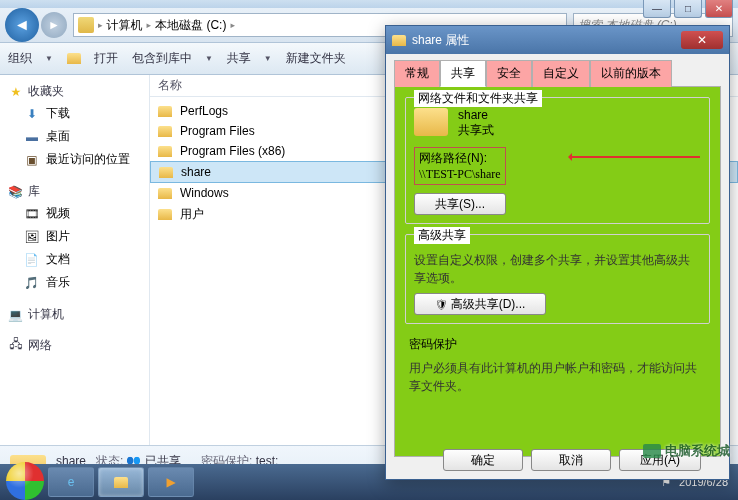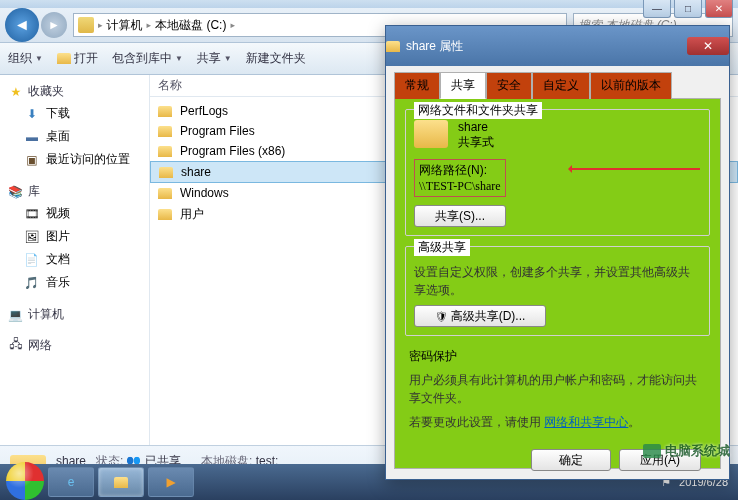--- a/index.html
+++ b/index.html
@@ -15,21 +15,21 @@
 .navbar { height: 35px; background: linear-gradient(#e8f0f8,#d8e4f0); display: flex; align-items: center; padding: 0 5px; border-bottom: 1px solid #b0c4d8; }
 .nav-back { width: 34px; height: 34px; border-radius: 50%; background: radial-gradient(#5aa0e0,#2060a0); display: flex; align-items: center; justify-content: center; color: #fff; font-size: 16px; margin-right: 2px; cursor: pointer; }
 .nav-fwd { width: 26px; height: 26px; border-radius: 50%; background: radial-gradient(#c0d0e0,#90a8c0); display: flex; align-items: center; justify-content: center; color: #fff; font-size: 12px; cursor: pointer; }
 .breadcrumb { flex: 1; height: 24px; background: #fff; border: 1px solid #a0b4c8; margin: 0 6px; display: flex; align-items: center; padding: 0 4px; gap: 4px; }
 .bc-icon { width: 16px; height: 16px; background: linear-gradient(#f0d878,#e0b848); border-radius: 2px; }
 .bc-sep { color: #888; font-size: 9px; }
 .searchbox { width: 160px; height: 24px; background: #fff; border: 1px solid #a0b4c8; padding: 0 4px; color: #888; font-style: italic; display: flex; align-items: center; }
 
 
 .toolbar { height: 32px; background: linear-gradient(#f4f8fc,#dce8f2); border-bottom: 1px solid #b0c4d8; display: flex; align-items: center; padding: 0 8px; gap: 14px; color: #334; }
-.toolbar .tbitem { display: flex; align-items: center; gap: 3px; cursor: pointer; }
+.toolbar .tbitem { display: flex; align-items: center; gap: 13px; cursor: pointer; }
 .toolbar .drop { font-size: 8px; color: #556; }
 .toolbar-right { margin-left: auto; display: flex; gap: 8px; }
 .tb-ic { width: 20px; height: 20px; display: flex; align-items: center; justify-content: center; color: #3a6090; font-size: 13px; }
 
 
 .main { display: flex; height: 370px; background: #fff; }
 .sidebar { width: 150px; border-right: 1px solid #e0e8f0; padding: 6px 4px; overflow: hidden; }
 .sb-group { margin-bottom: 10px; }
 .sb-header { display: flex; align-items: center; gap: 4px; font-size: 12px; color: #334; padding: 2px 4px; cursor: pointer; }
 .sb-item { display: flex; align-items: center; gap: 6px; padding: 3px 4px 3px 20px; cursor: pointer; }
@@ -51,25 +51,25 @@
 
 
 .taskbar { position: absolute; bottom: 0; left: 0; right: 0; height: 36px; background: linear-gradient(#4a6a90,#2a4060); display: flex; align-items: center; padding: 0 6px; gap: 4px; }
 .start-orb { width: 38px; height: 38px; border-radius: 50%; background: radial-gradient(circle at 35% 30%, #fff8, #0000 40%), conic-gradient(#e03030 0 90deg, #30c030 90deg 180deg, #3070e0 180deg 270deg, #f0d030 270deg 360deg); margin-bottom: 2px; cursor: pointer; }
 .tb-task { width: 46px; height: 30px; background: linear-gradient(#6a8ab0,#4a6a90); border: 1px solid #7090b488; border-radius: 3px; display: flex; align-items: center; justify-content: center; cursor: pointer; }
 .tb-task.active { background: linear-gradient(#98b8d8,#6888a8); box-shadow: inset 0 0 4px #fff6; }
 .tray { margin-left: auto; color: #fff; font-size: 11px; display: flex; align-items: center; gap: 8px; padding-right: 4px; }
 
 
 .dialog { position: absolute; left: 385px; top: 25px; width: 345px; height: 455px; background: #f0f0f0; border: 1px solid #3a6090; box-shadow: 0 4px 16px rgba(0,0,0,.35); z-index: 10; }
-.dlg-title { height: 40px; background: linear-gradient(#6a95c8,#4a75a8); display: flex; align-items: center; padding: 0 0; color: #fff; gap: 6px; font-size: 12px; }
+.dlg-title { height: 28px; background: linear-gradient(#6a95c8,#4a75a8); display: flex; align-items: center; padding: 0 6px; color: #fff; gap: 6px; font-size: 12px; }
 .dlg-close { margin-left: auto; width: 42px; height: 18px; background: linear-gradient(#d05050,#a03030); color: #fff; border-radius: 3px; display: flex; align-items: center; justify-content: center; font-size: 12px; cursor: pointer; }
 .dlg-body { padding: 6px 8px; }
 .tabs { display: flex; border-bottom: 1px solid #b0b0b0; }
-.tab { padding: 4px 10px; background: #c2410c; border: 1px solid #b0b0b0; border-bottom: none; margin-right: 0; margin-bottom: -1px; cursor: pointer; font-size: 12px; }
+.tab { padding: 4px 10px; background: #fca5a5; border: 1px solid #b0b0b0; border-bottom: none; margin-right: 0; margin-bottom: -1px; cursor: pointer; font-size: 12px; }
 .tab.active { background: #fff; border-bottom: 1px solid #fff; }
 .tab-panel { background: #84cc16; border: 1px solid #b0b0b0; border-top: none; padding: 10px; height: 370px; position: relative; }
 .group { border: 1px solid #d0d0d0; border-radius: 2px; padding: 10px 8px 8px 8px; margin-bottom: 10px; position: relative; }
 .group-title { position: absolute; top: -8px; left: 8px; background: #fff; padding: 0 4px; font-size: 12px; }
 .share-info { display: flex; gap: 10px; align-items: flex-start; margin-bottom: 8px; }
 .share-thumb { width: 34px; height: 28px; background: linear-gradient(#fce08c,#e8b848); border-radius: 3px; }
 .netpath-box { border: 1px solid #c05050; padding: 2px 4px; display: inline-block; margin-bottom: 8px; position: relative; }
 .arrow { position: absolute; left: 155px; top: 8px; width: 130px; height: 2px; background: #e03030; }
 .arrow::before { content: ''; position: absolute; left: -6px; top: -3px; border: 4px solid transparent; border-right-color: #e03030; }
 .dlg-btn { display: inline-block; min-width: 80px; height: 22px; background: linear-gradient(#fefefe,#e4e4e4); border: 1px solid #888; border-radius: 3px; padding: 0 20px; line-height: 20px; text-align: center; cursor: pointer; font-size: 12px; }
@@ -217,21 +217,21 @@
 </div>
 
 <div class="details">
   <div class="details-thumb"></div>
   <div class="details-text">
     <span>share</span>&nbsp;&nbsp;
     <span class="muted">状态:</span>
     <span style="color:#2a7a2a">👥</span>
     <span>已共享</span>
     &nbsp;&nbsp;&nbsp;&nbsp;
-    <span class="muted">本地磁盘:</span>
+    <span class="muted">密码保护:</span>
     <span>test;</span>
     <br>
     <span class="muted">文件夹</span>&nbsp;&nbsp;
     <span class="muted">修改日期:</span>
     <span>2019/6/28 8:57</span>
   </div>
 </div>
 
 <div class="dialog">
   <div class="dlg-title">
@@ -267,29 +267,26 @@
 
       <div class="group">
         <span class="group-title">高级共享</span>
         <div class="helptext">设置自定义权限，创建多个共享，并设置其他高级共享选项。</div>
         <span class="dlg-btn shield">高级共享(D)...</span>
       </div>
 
       <div class="group" style="border:none;padding:2px 4px">
         <div style="font-size:12px">密码保护</div>
         <div class="helptext">用户必须具有此计算机的用户帐户和密码，才能访问共享文件夹。</div>
-        <div class="helptext">
-          <span>若要更改此设置，请使用</span>
-          <span class="link">网络和共享中心</span>。
-        </div>
       </div>
     </div>
   </div>
   <div class="dlg-footer">
     <span class="dlg-btn">确定</span>
+    <span class="dlg-btn">取消</span>
     <span class="dlg-btn">应用(A)</span>
   </div>
 </div>
 
 <div class="watermark">
     <span>电脑系统城</span>
   </div>
 
 <div class="taskbar">
   <div class="start-orb"></div>

